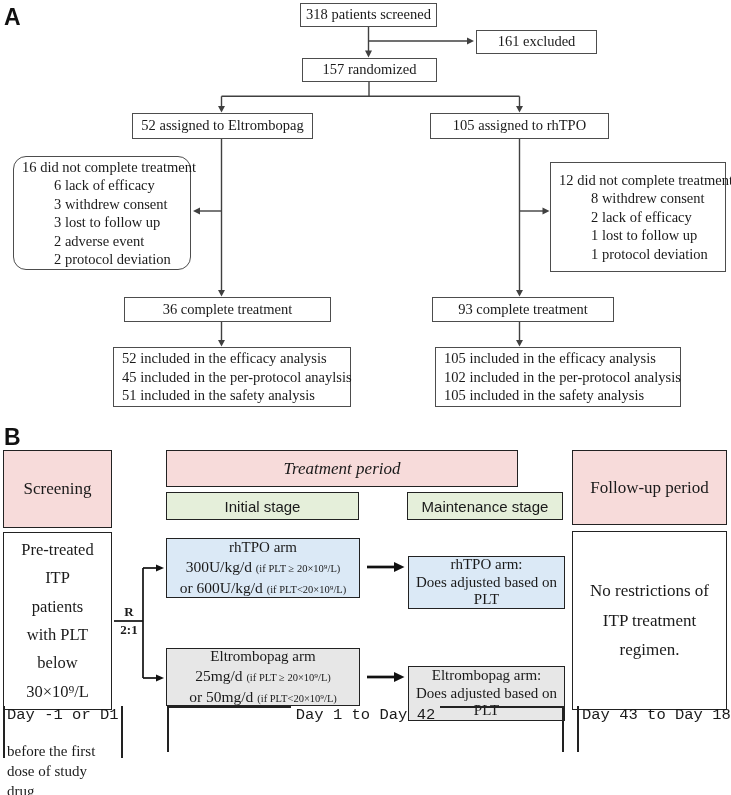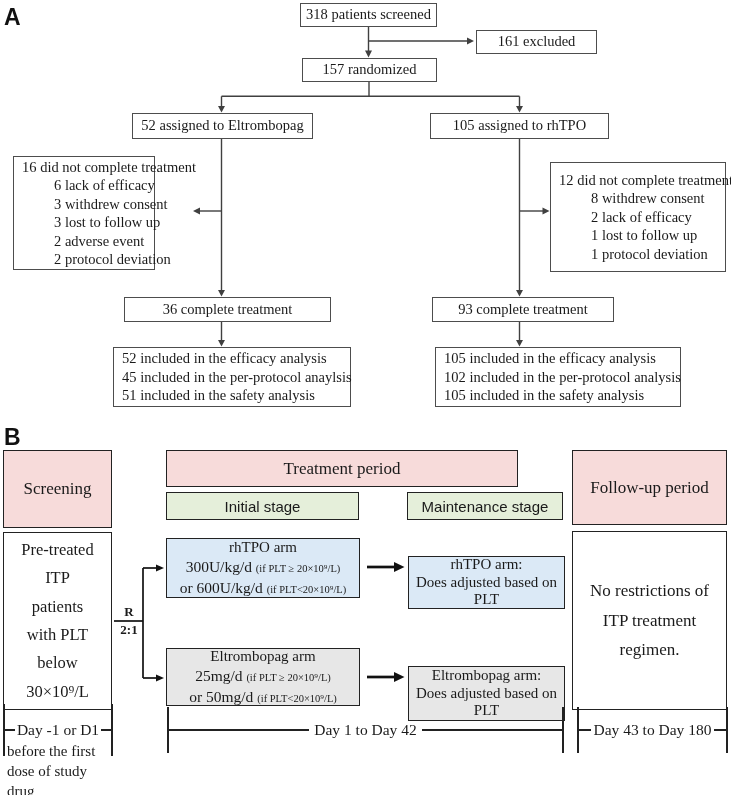--- a/index.html
+++ b/index.html
@@ -23,21 +23,21 @@
   .gray{background:#e7e7e7;}
   .white{background:#fff;}
   .period{font-size:17px;}
   .colcell{flex-direction:column;font-size:16.5px;line-height:1.72;padding:14px;}
   .armbox{flex-direction:column;font-size:15.5px;line-height:19px;padding:2px;}
   .armbox .ttl{font-size:15px;}
   .armbox .cond{font-size:10.5px;}
   .maintbox{flex-direction:column;font-size:15px;line-height:17.5px;padding:2px;margin-top:16px;}
   .rlabel{position:absolute;width:34px;text-align:center;font-weight:bold;font-size:13px;line-height:14px;}
   
-  .bracket{position:absolute;display:flex;align-items:center;height:48px;}
+  .bracket{position:absolute;display:flex;height:48px;font-family:Liberation Mono, monospace;}
   .vbar{width:2px;height:46px;background:#222;flex:0 0 auto;}
   .hline{flex:1 1 auto;height:1.6px;background:#222;}
   .blabel{flex:0 0 auto;padding:0 5px;font-size:15.5px;white-space:nowrap;}
   .tl-extra{position:absolute;font-size:15px;line-height:20.5px;}
 </style>
 </head>
 <body>
 
 <div id="fig">
 
@@ -93,21 +93,21 @@
   <div class="box" style="left:300px;top:3px;width:137px;height:24px;">318 patients screened</div>
 
   <div class="box" style="left:476px;top:30px;width:121px;height:24px;">161 excluded</div>
 
   <div class="box" style="left:302px;top:58px;width:135px;height:24px;">157 randomized</div>
 
   <div class="box" style="left:132px;top:113px;width:181px;height:26px;">52 assigned to Eltrombopag</div>
 
   <div class="box" style="left:430px;top:113px;width:179px;height:26px;text-align:center;">105 assigned to rhTPO</div>
 
-  <div class="box multi" style="left:13px;top:156px;width:142px;height:114px;">
+  <div class="box multi" style="left:13px;top:156px;width:178px;height:114px;border-radius:13px;">
     <div class="ln">16 did not complete treatment</div>
     <div class="ln indent">6 lack of efficacy</div>
     <div class="ln indent">3 withdrew consent</div>
     <div class="ln indent">3 lost to follow up</div>
     <div class="ln indent">2 adverse event</div>
     <div class="ln indent">2 protocol deviation</div>
   </div>
 
   <div class="box multi" style="left:550px;top:162px;width:176px;height:110px;">
     <div class="ln">12 did not complete treatment</div>
@@ -130,21 +130,21 @@
   <div class="box multi" style="left:435px;top:347px;width:246px;height:60px;">
     <div class="ln">105 included in the efficacy analysis</div>
     <div class="ln">102 included in the per-protocol analysis</div>
     <div class="ln">105 included in the safety analysis</div>
   </div>
 
   <div class="panel-label" style="left:4px;top:424px;">B</div>
 
   <div class="bbox pink period" style="left:3px;top:450px;width:109px;height:78px;">Screening</div>
 
-  <div class="bbox pink period" style="left:166px;top:450px;width:352px;height:37px;">Treatment period</div>
+  <div class="bbox pink period" style="left:166px;top:450px;width:352px;height:37px;font-style:italic;">Treatment period</div>
 
   <div class="bbox pink period" style="left:572px;top:450px;width:155px;height:75px;">Follow-up period</div>
 
   <div class="bbox green" style="left:166px;top:492px;width:193px;height:28px;">Initial stage</div>
 
   <div class="bbox green" style="left:407px;top:492px;width:156px;height:28px;">Maintenance stage</div>
 
   <div class="bbox white colcell" style="left:3px;top:532px;width:109px;height:178px;">Pre-treated ITP patients with PLT below 30×10⁹/L</div>
 
   <div class="rlabel" style="left:112px;top:605px;">R</div>

